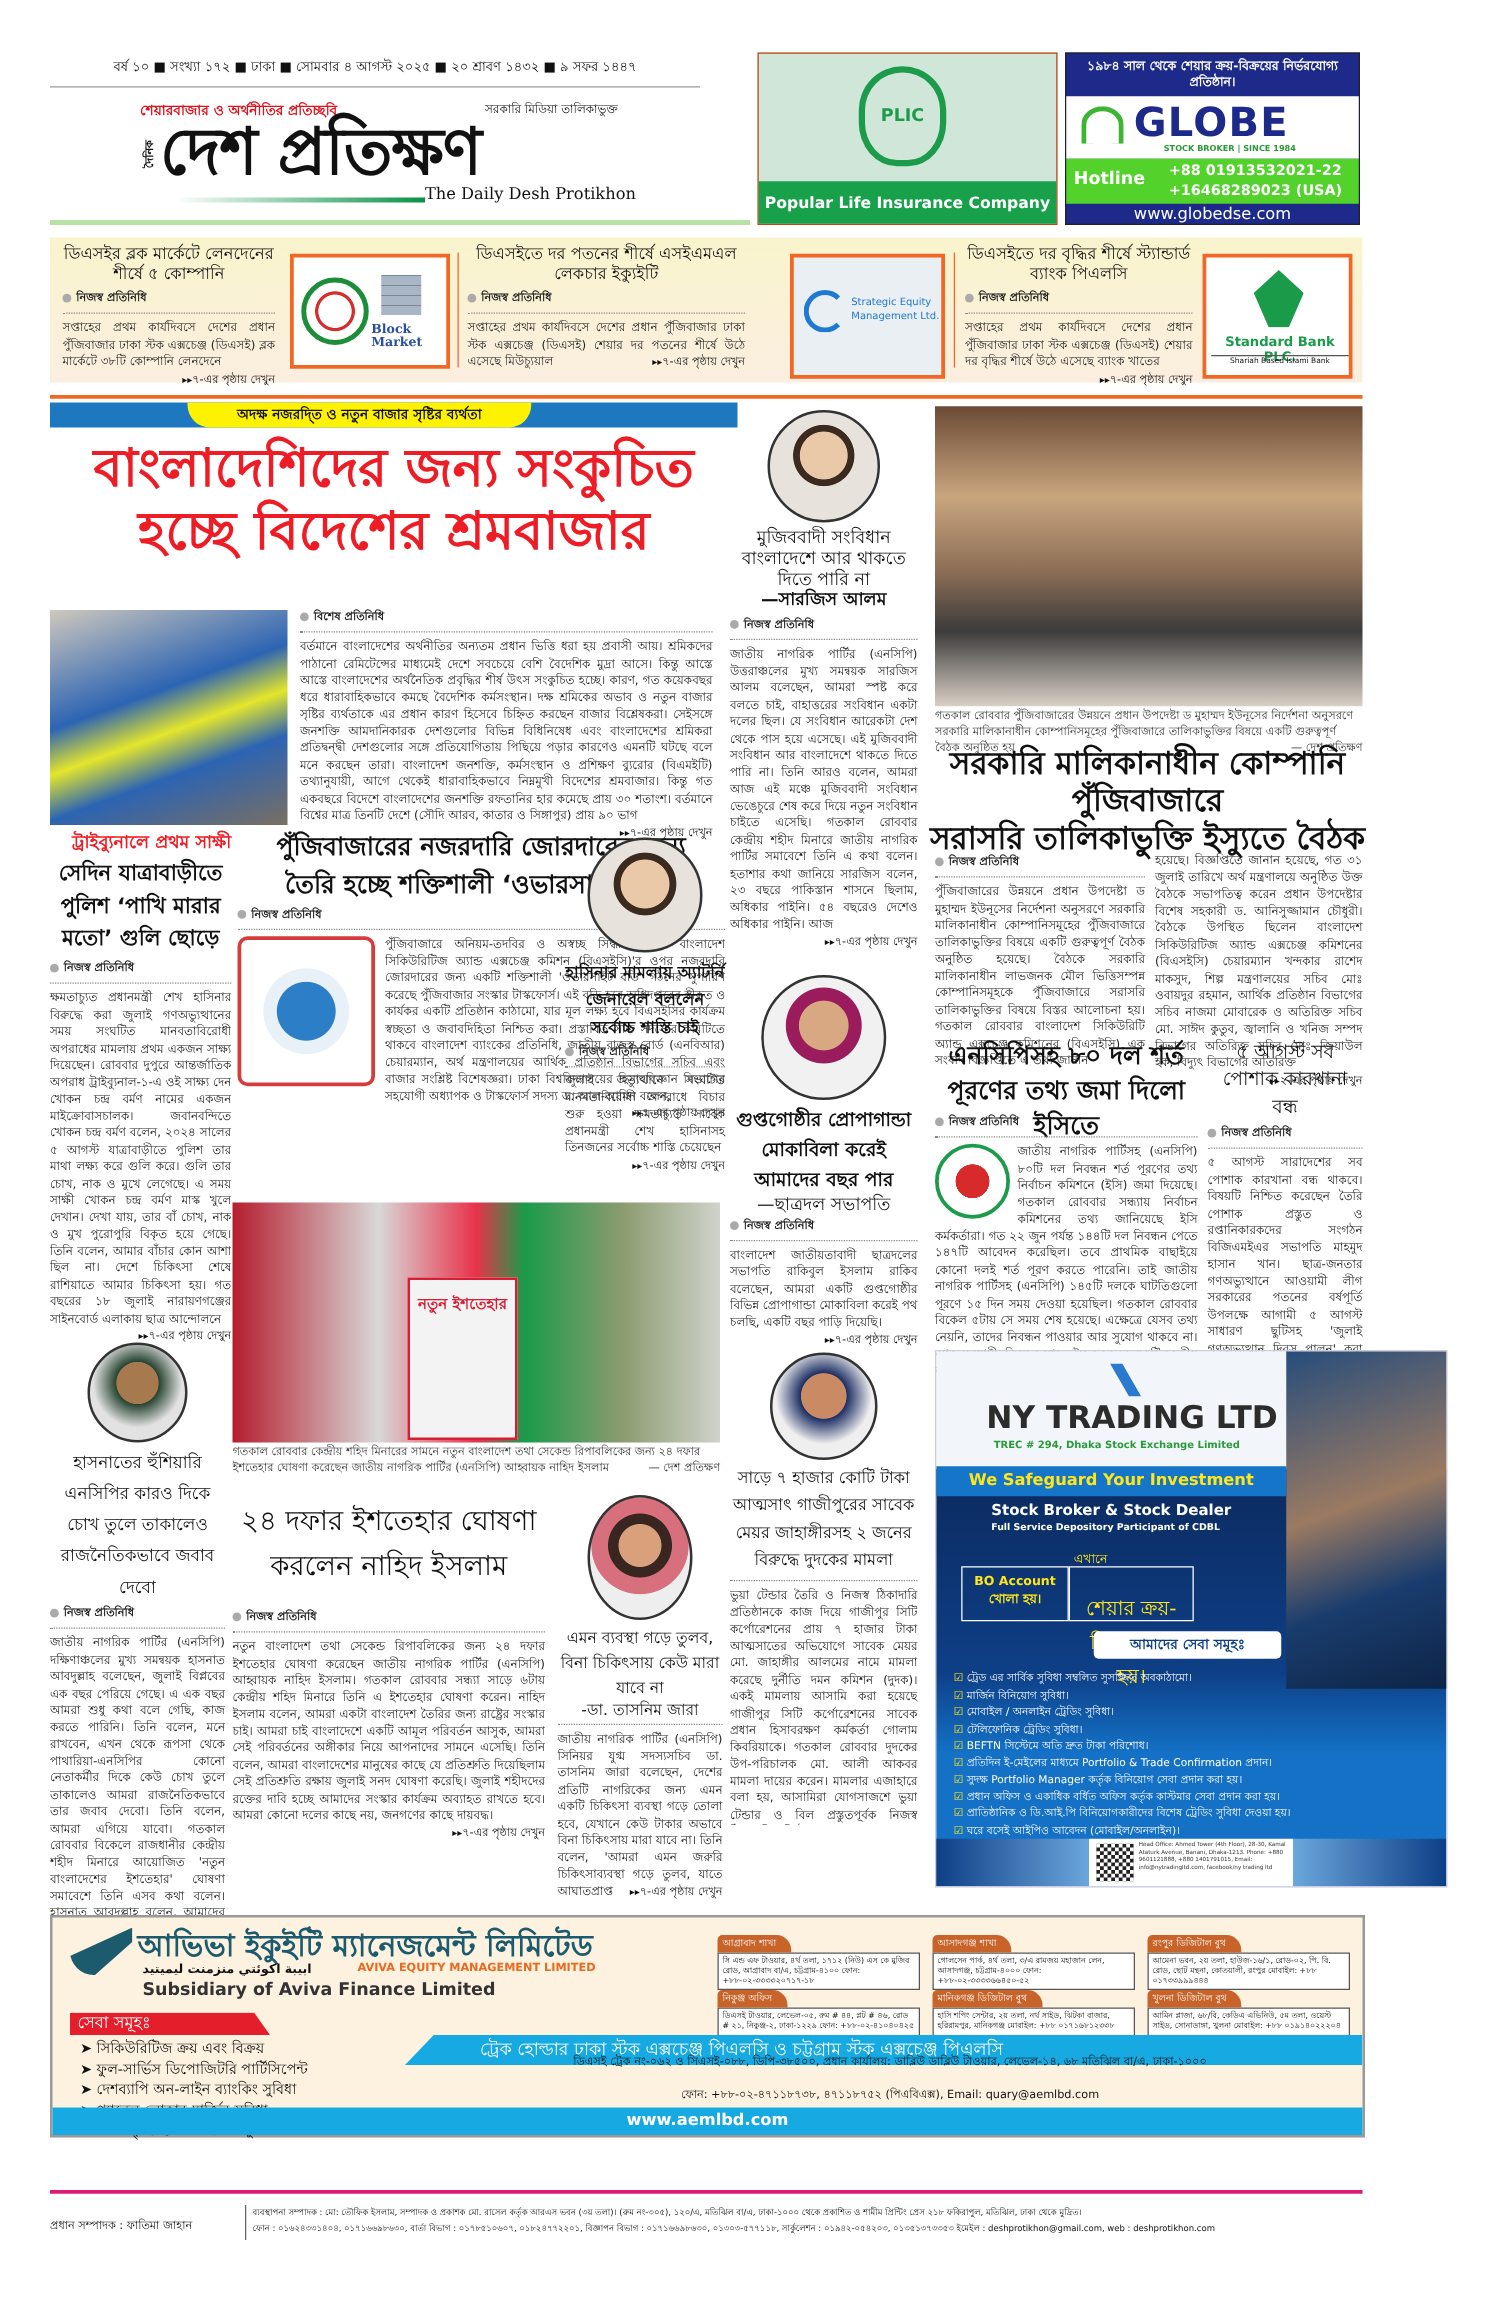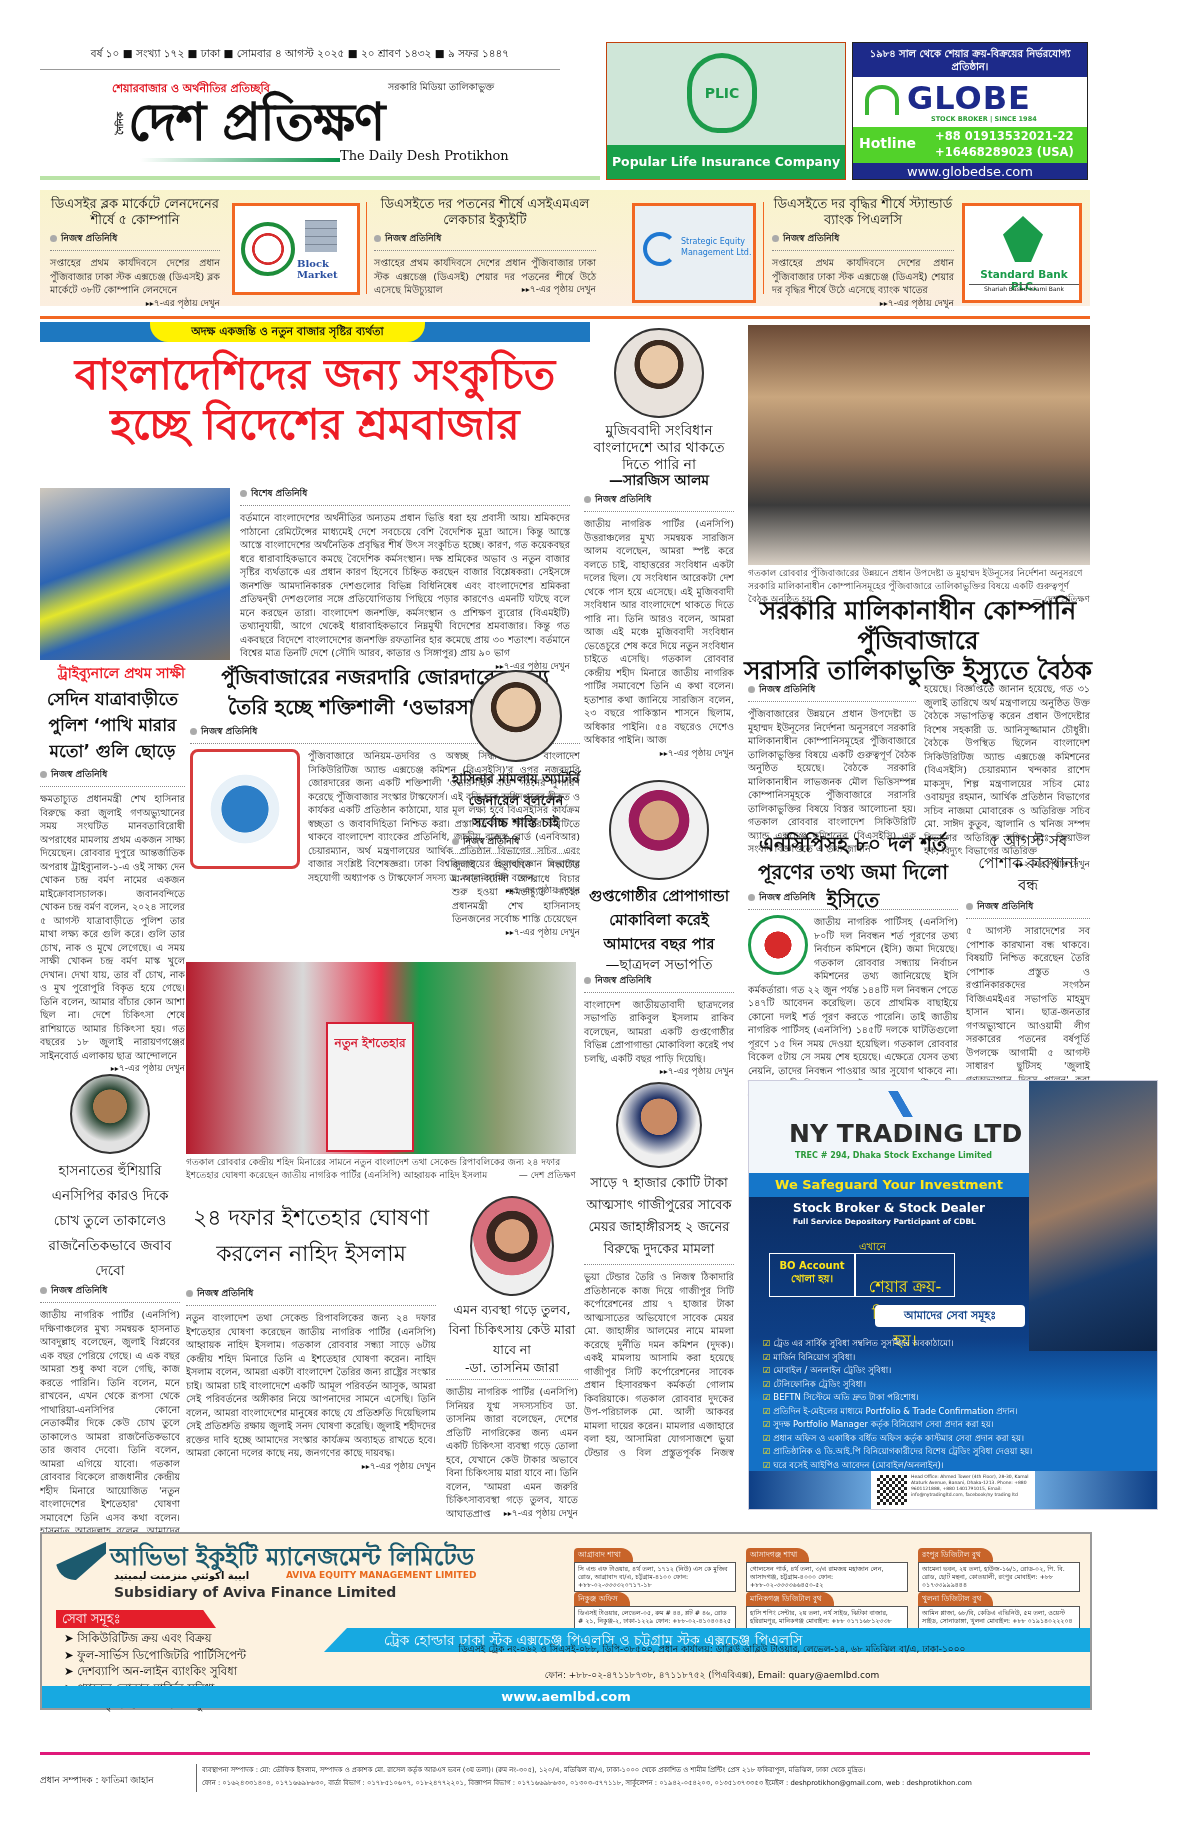--- a/index.html
+++ b/index.html
@@ -90,21 +90,21 @@
 </div>
 <div class="abs orange-box" style="left:962px;top:203px;width:120px;height:100px">
   <div style="position:absolute;left:38px;top:10px;width:40px;height:46px;background:#1a9b4a;clip-path:polygon(50% 0,100% 40%,70% 100%,30% 100%,0 40%)"></div>
   <div style="position:absolute;left:4px;top:62px;width:110px;font-size:10.5px;color:#1a9b4a;font-weight:bold;text-align:center">Standard Bank PLC.</div>
   <div style="position:absolute;left:4px;top:78px;width:110px;font-size:6px;text-align:center;border-top:1px solid #555">Shariah Based Islami Bank</div>
 </div>
 
 <div class="abs" style="left:40px;top:316px;width:1050px;height:3px;background:#f26722"></div>
 
 <div class="abs" style="left:40px;top:322px;width:550px;height:20px;background:#1e78c0"></div>
-<div class="abs" style="left:150px;top:322px;width:275px;height:20px;background:#fff200;border-radius:0 0 18px 18px;font-size:11px;font-weight:bold;text-align:center;line-height:20px">অদক্ষ একজন্তি ও নতুন বাজার সৃষ্টির ব্যর্থতা</div>
+<div class="abs" style="left:150px;top:322px;width:275px;height:20px;background:#fff200;border-radius:0 0 18px 18px;font-size:11px;font-weight:bold;text-align:center;line-height:20px">অদক্ষ নজরদ্তি ও নতুন বাজার সৃষ্টির ব্যর্থতা</div>
 <div class="abs" style="left:40px;top:350px;width:550px;text-align:center;color:#ee1c25;font-size:42px;font-weight:bold;line-height:50px">
   <div>বাংলাদেশিদের জন্য সংকুচিত</div>
   <div>হচ্ছে বিদেশের শ্রমবাজার</div>
 </div>
 <div class="abs photo" style="left:40px;top:488px;width:190px;height:172px;background:linear-gradient(160deg,#cfc8bd,#2c64b3 40%,#e4e62b 55%,#2c64b3 70%,#7a6f62)"></div>
 <div class="abs" style="left:240px;top:486px;width:330px">
   <div class="rep">বিশেষ প্রতিনিধি</div>
   <div class="dots"></div>
   <div class="sm"><span>বর্তমানে বাংলাদেশের অর্থনীতির অন্যতম প্রধান ভিত্তি ধরা হয় প্রবাসী আয়। শ্রমিকদের পাঠানো রেমিটেন্সের মাধ্যমেই দেশে সবচেয়ে বেশি বৈদেশিক মুদ্রা আসে। কিন্তু আস্তে আস্তে বাংলাদেশের অর্থনৈতিক প্রবৃদ্ধির শীর্ষ উৎস সংকুচিত হচ্ছে। কারণ, গত কয়েকবছর ধরে ধারাবাহিকভাবে কমছে বৈদেশিক কর্মসংস্থান। দক্ষ শ্রমিকের অভাব ও নতুন বাজার সৃষ্টির ব্যর্থতাকে এর প্রধান কারণ হিসেবে চিহ্নিত করছেন বাজার বিশ্লেষকরা। সেইসঙ্গে জনশক্তি আমদানিকারক দেশগুলোর বিভিন্ন বিধিনিষেধ এবং বাংলাদেশের শ্রমিকরা প্রতিদ্বন্দ্বী দেশগুলোর সঙ্গে প্রতিযোগিতায় পিছিয়ে পড়ার কারণেও এমনটি ঘটছে বলে মনে করছেন তারা। বাংলাদেশ জনশক্তি, কর্মসংস্থান ও প্রশিক্ষণ ব্যুরোর (বিএমইটি) তথ্যানুযায়ী, আগে থেকেই ধারাবাহিকভাবে নিম্নমুখী বিদেশের শ্রমবাজার। কিন্তু গত একবছরে বিদেশে বাংলাদেশের জনশক্তি রফতানির হার কমেছে প্রায় ৩০ শতাংশ। বর্তমানে বিশ্বের মাত্র তিনটি দেশে (সৌদি আরব, কাতার ও সিঙ্গাপুর) প্রায় ৯০ ভাগ</span> <span class="more">৭-এর পৃষ্ঠায় দেখুন</span></div>
 </div>

